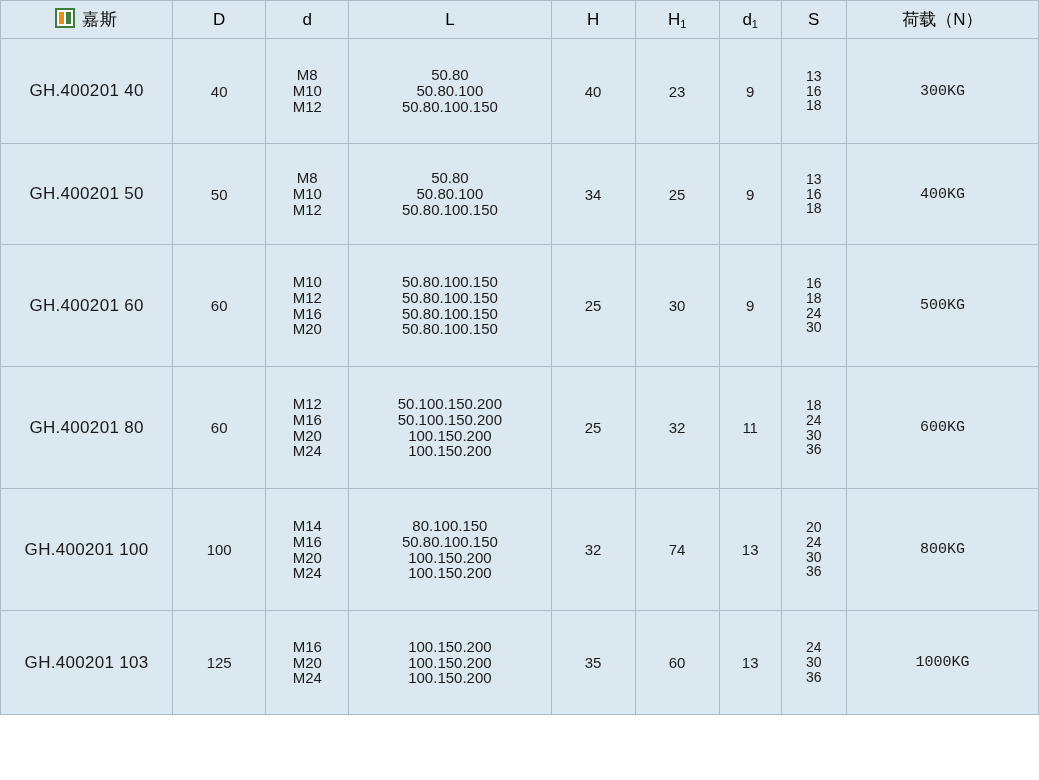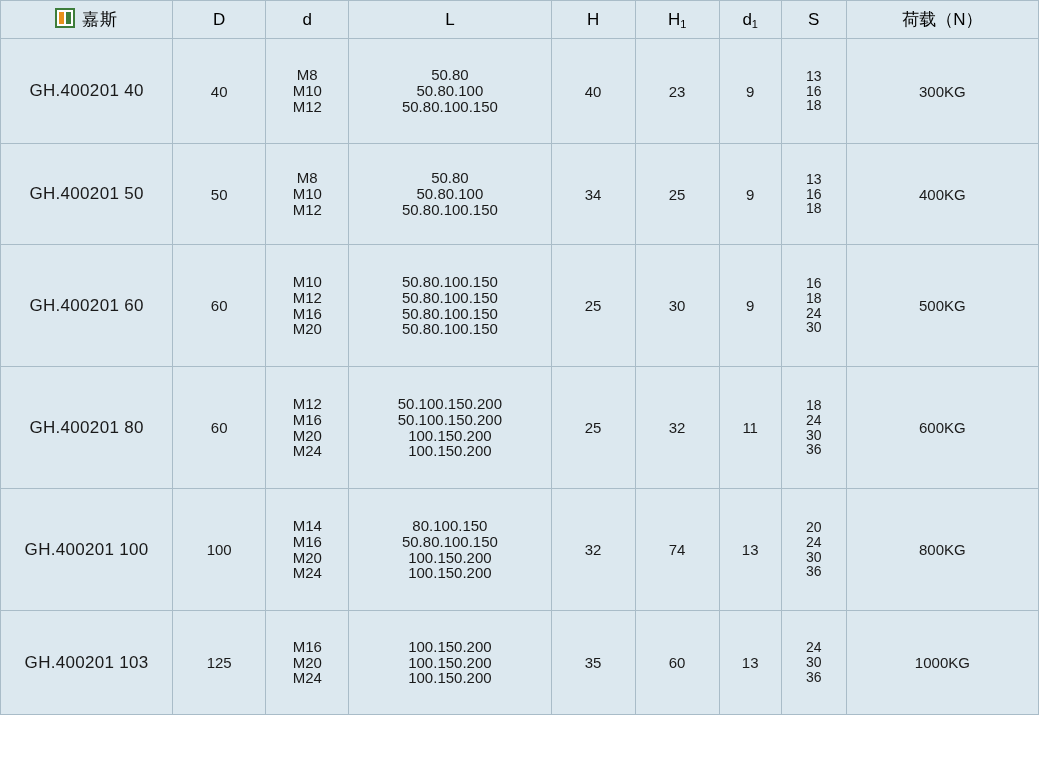--- a/index.html
+++ b/index.html
@@ -84,21 +84,21 @@
     vertical-align: baseline;
     position: relative;
     bottom: -3px;
   }
 
   .model-cell {
     font-size: 17px;
     letter-spacing: 0.3px;
   }
   .num-cell { font-size: 15px; margin-top: 30px; }
-  .load-cell { font-size: 15px; }
+  .load-cell { font-size: 15px; font-family: Liberation Mono, monospace; }
 
   
   .stack {
     display: flex;
     flex-direction: column;
     justify-content: space-between;
     height: 100%;
   }
   .stack > span {
     display: block;

